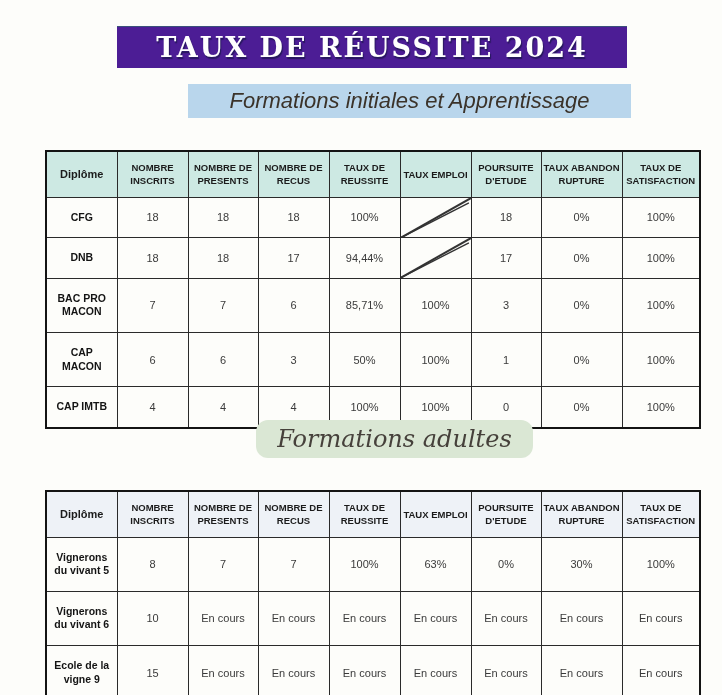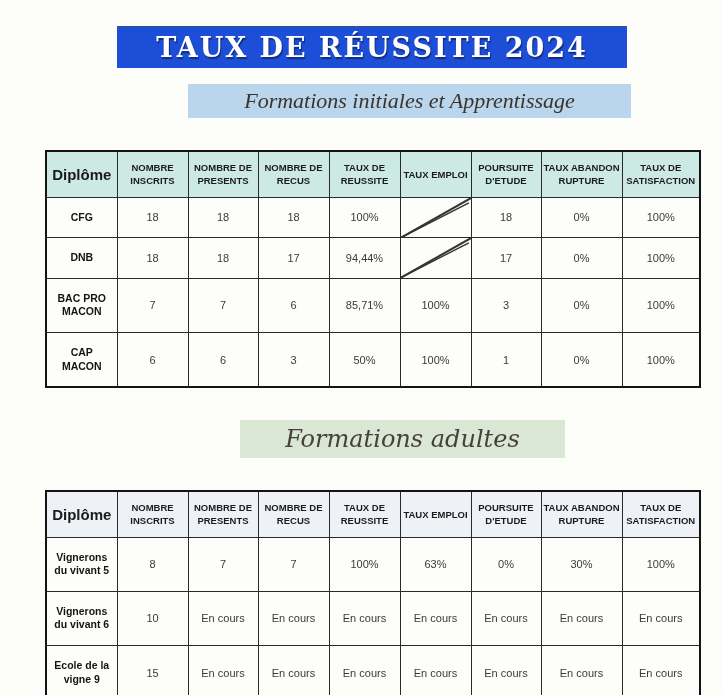--- a/index.html
+++ b/index.html
@@ -10,46 +10,47 @@
     font-family: "Liberation Sans", "DejaVu Sans", sans-serif;
     position: relative;
     color: #222;
   }
   .banner {
     position: absolute;
     display: flex; align-items: center; justify-content: center;
   }
   #title-banner {
     left: 117px; top: 26px; width: 510px; height: 42px;
-    background: #1d4ed8;
+    background: #4c1d95;
     box-shadow: 0 1px 0 #3a517a inset;
   }
   #title-banner .txt {
     color: #ffffff;
     font-family: "DejaVu Serif", "Liberation Serif", serif;
     font-weight: 700;
     font-size: 27px;
     letter-spacing: 2px;
     text-shadow: 1px 2px 1px rgba(8, 20, 45, 0.55);
     white-space: nowrap;
   }
   #initial-banner {
     left: 188px; top: 84px; width: 443px; height: 34px;
     background: #b9d6ec;
   }
   #initial-banner .txt {
-    font-family: Liberation Serif, serif;
+    font-family: Liberation Sans, sans-serif;
     font-style: italic;
     font-size: 22px;
     color: #3b332a;
     white-space: nowrap;
   }
   #adultes-banner {
-    left: 240px; top: 420px; width: 325px; height: 38px;
+    left: 256px; top: 420px; width: 277px; height: 38px;
     background: #dae7d4;
+    border-radius: 12px;
   }
   #adultes-banner .txt {
     font-family: "DejaVu Serif", "Liberation Serif", serif;
     font-style: italic;
     font-size: 24px;
     color: #46413b;
     white-space: nowrap;
   }
   table {
     position: absolute; left: 45px;
@@ -69,21 +70,21 @@
   thead th {
     font-size: 9.5px;
     font-weight: bold;
     line-height: 1.4;
     color: #1b1b1b;
     padding: 2px 1px;
     height: 46px;
   }
   #table-initial thead th { background: #cde9e3; }
   #table-adultes thead th { background: #eef2f7; }
-  th.dipl-h { font-size: 15px; margin-top: 23px; }
+  th.dipl-h { font-size: 11px; margin-top: 23px; }
   td {
     font-size: 11px;
     color: #3a3a3a;
   }
   td.dip {
     font-weight: bold;
     font-size: 10.5px;
     line-height: 1.3;
     color: #141414;
     padding: 13px 3px;
@@ -180,20 +181,31 @@
       <td class="dip">CAP MACON</td>
       <td>6</td>
       <td>6</td>
       <td>3</td>
       <td>50%</td>
       <td>100%</td>
       <td>1</td>
       <td>0%</td>
       <td>100%</td>
     </tr>
+    <tr class="r23">
+      <td class="dip">CAP IMTB</td>
+      <td>4</td>
+      <td>4</td>
+      <td>4</td>
+      <td>100%</td>
+      <td>100%</td>
+      <td>0</td>
+      <td>0%</td>
+      <td>100%</td>
+    </tr>
   </tbody>
 </table>
 
 <div class="banner" id="adultes-banner">
   <span class="txt">Formations adultes</span>
 </div>
 
 <table id="table-adultes">
   <colgroup>
     <col style="width:71px">

